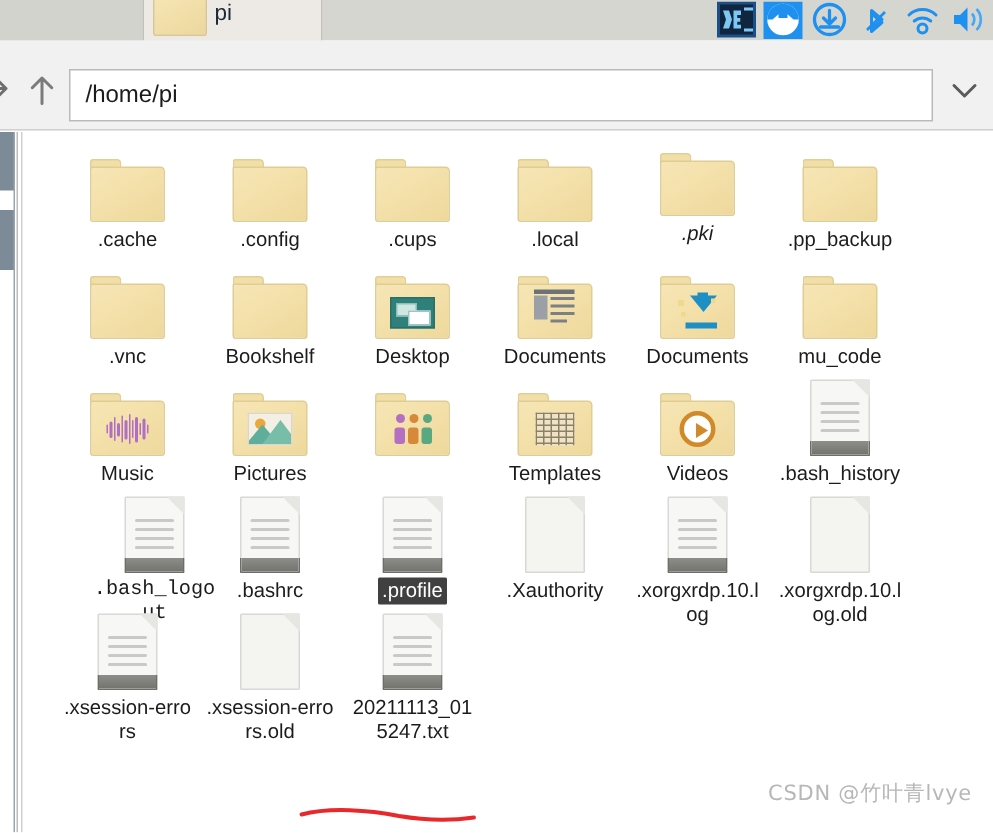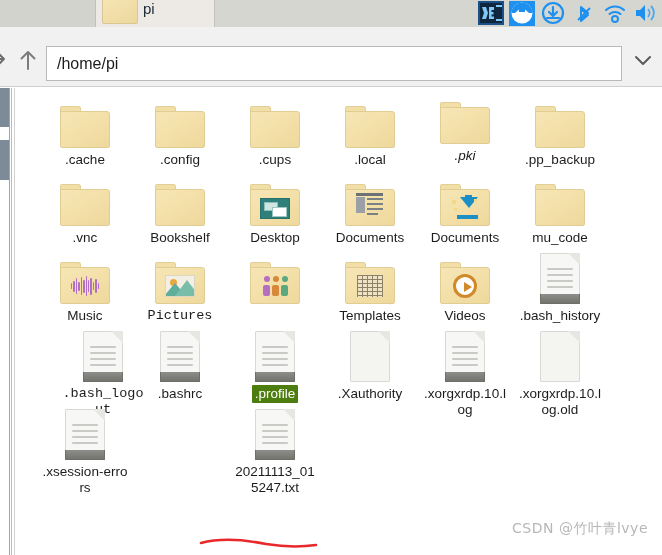--- a/index.html
+++ b/index.html
@@ -135,21 +135,21 @@
     margin-top: 3px;
     font-size: 13.5px;
     line-height: 16px;
     color: #1c1c1c;
     text-align: center;
     word-break: break-all;
     max-width: 92px;
     padding: 1px 3px;
   }
   .cell.selected .label {
-    background: #4d7c0f;
+    background: #404040;
     color: #ffffff;
     border-radius: 1px;
   }
 
   
   .folder {
     position: relative;
     width: 50px; height: 42px;
   }
   .folder .tabtop {
@@ -517,21 +517,21 @@
                 <i style="height:17px"></i>
                 <i style="height:8px"></i>
                 <i style="height:14px"></i>
                 <i style="height:6px"></i>
               </span>
             </span>
           </span>
         </span>
         <span class="label">Music</span>
       </div>
-      <div class="cell" style="left: 113px; top: 160px; font-family: Liberation Mono, monospace;">
+      <div class="cell" style="left: 113px; top: 160px;">
         <span class="icon">
           <span class="folder">
             <span class="tabtop"></span>
             <span class="body"></span>
             <span class="overlay">
               <span class="art-pic">
                 <span class="sun"></span>
                 <span class="m1"></span>
                 <span class="m2"></span>
               </span>
@@ -703,20 +703,29 @@
               <i></i>
               <i></i>
               <i></i>
               <i></i>
             </span>
             <span class="foot"></span>
           </span>
         </span>
         <span class="label">.xsession-errors</span>
       </div>
+      <div class="cell" style="left: 113px; top: 316px;">
+        <span class="icon">
+          <span class="doc blank">
+            <span class="page"></span>
+            <span class="fold"></span>
+          </span>
+        </span>
+        <span class="label">.xsession-errors.old</span>
+      </div>
       <div class="cell" style="left: 208px; top: 316px;">
         <span class="icon">
           <span class="doc">
             <span class="page"></span>
             <span class="fold"></span>
             <span class="lines">
               <i></i>
               <i></i>
               <i></i>
               <i></i>

